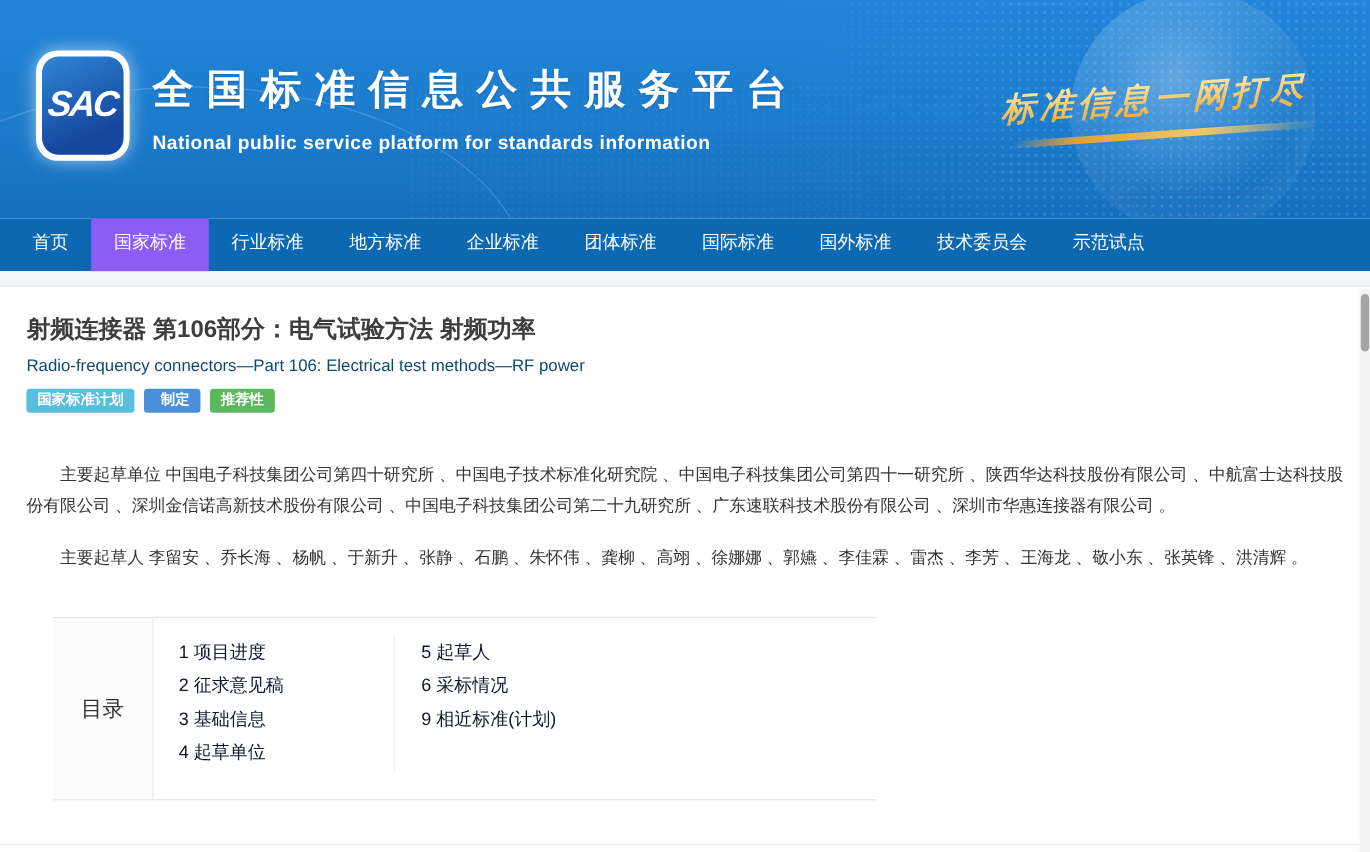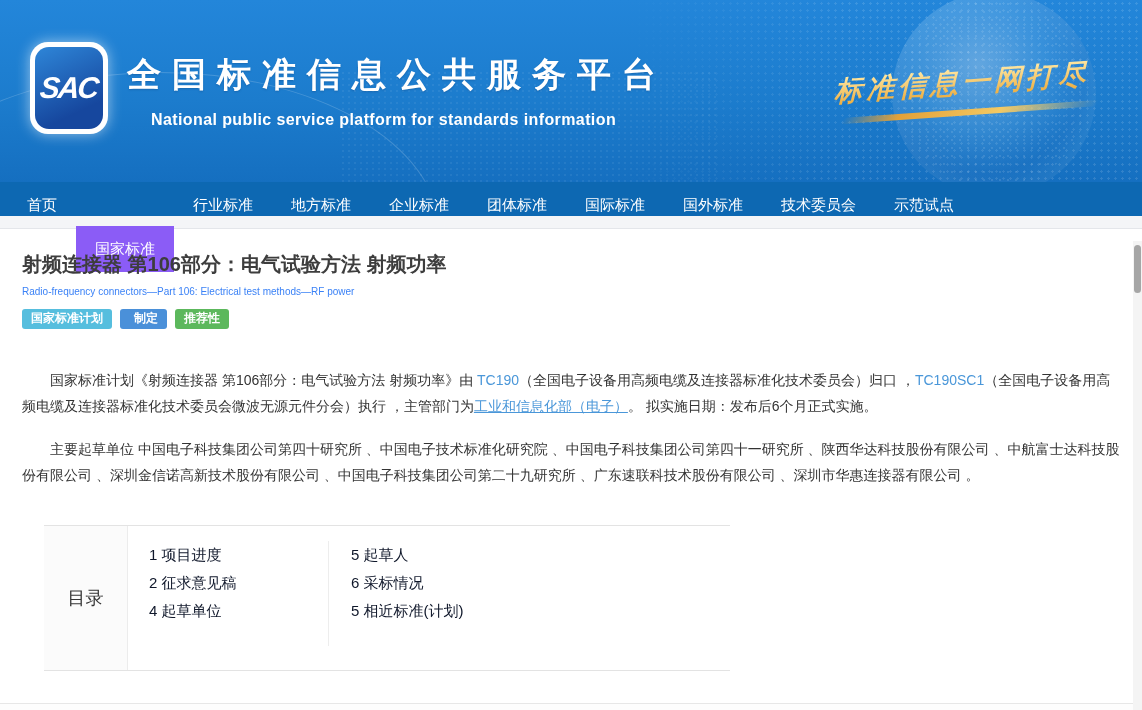--- a/index.html
+++ b/index.html
@@ -64,54 +64,54 @@
   }
   .logo-text {
     color: #fff; font-style: italic; font-weight: bold; font-size: 30px;
     letter-spacing: -2px; transform: skewX(-6deg);
   }
   .titles { position: absolute; left: 127px; top: 52px; color: #fff; }
   .title-zh {
     font-size: 34px; font-weight: bold; letter-spacing: 11px; white-space: nowrap;
     text-shadow: 0 1px 2px rgba(0,40,90,0.25);
   }
-  .title-en { font-size: 16px; font-weight: bold; margin-top: 13px; letter-spacing: .4px; white-space: nowrap; margin-left: 24px; }
+  .title-en { font-size: 16px; font-weight: bold; margin-top: 13px; letter-spacing: .4px; white-space: nowrap; }
   .slogan {
     position: absolute; right: 52px; top: 64px;
     transform: rotate(-4deg) skewX(-4deg);
     font-size: 28px; font-weight: bold; font-style: italic; letter-spacing: 4px;
     background: linear-gradient(180deg, #ffe9a6 10%, #eeb248 80%);
     -webkit-background-clip: text; background-clip: text; color: transparent;
     white-space: nowrap;
   }
   .swoosh {
     position: absolute; right: 44px; top: 109px; width: 256px; height: 6px;
     border-radius: 3px;
     background: linear-gradient(90deg, rgba(233,169,62,0) 0%, #e2a138 22%, #f3c964 62%, rgba(233,169,62,0) 100%);
     transform: rotate(-4deg) skewX(-38deg);
   }
 
   
   .nav {
-    height: 34px; background: #0d68b2;
-    display: flex; align-items: flex-start; padding-left: 8px;
+    height: 44px; background: #0d68b2;
+    display: flex; align-items: flex-end; padding-left: 8px;
   }
   .nav-tab {
     color: #fff; font-size: 15px; line-height: 46px; padding: 0 19px;
     cursor: pointer; white-space: nowrap;
   }
   .nav-tab.active { background: #8b5cf6; margin-top: 44px; }
 
   
   .strip { height: 13px; background: #f4f5f7; border-bottom: 1px solid #e4e6ea; }
 
   
   .content { padding: 12px 22px 0 22px; }
   .std-title { font-size: 20px; color: #3d3d3d; font-weight: 700; margin-top: 10px; }
-  .std-title-en { font-size: 10px; color: #3b82f6; margin-top: 8px; }
+  .std-title-en { font-size: 14px; color: #0c4a6e; margin-top: 8px; }
   .badges { margin-top: 12px; display: flex; gap: 8px; }
   .badge {
     color: #fff; font-size: 12px; font-weight: bold;
     padding: 3px 9px 4px; border-radius: 3px; line-height: 13px;
   }
   .paras { margin-top: 38px; font-size: 14px; }
   .para { text-indent: 2em; line-height: 26px; margin-bottom: 17px; color: #333; }
   a.link { color: #4a97d9; text-decoration: none; cursor: pointer; }
   a.link.u { text-decoration: underline; }
 
@@ -184,36 +184,37 @@
   <div class="std-title">射频连接器 第106部分：电气试验方法 射频功率</div>
   <div class="std-title-en">Radio-frequency connectors—Part 106: Electrical test methods—RF power</div>
 
   <div class="badges">
       <span class="badge" style="background: rgb(86, 190, 222);">国家标准计划</span>
       <span class="badge" style="background: rgb(74, 144, 217); padding-left: 14px;">制定</span>
       <span class="badge" style="background: rgb(92, 184, 92);">推荐性</span>
     </div>
 
   <div class="paras">
-    <p class="para">国家标准计划《射频连接器 第106部分：电气试验方法 射频功率》由 <a class="link">TC190</a>（全国电子设备用高频电缆及连接器标准化技术委员会）归口 ，<a class="link">TC190SC1</a>（全国电子设备用高频电缆及连接器标准化技术委员会微波无源元件分会）执行 ，主管部门为<a class="link u">工业和信息化部（电子）</a>。 拟实施日期：发布后6个月正式实施。</p>
     <p class="para">主要起草单位 中国电子科技集团公司第四十研究所 、中国电子技术标准化研究院 、中国电子科技集团公司第四十一研究所 、陕西华达科技股份有限公司 、中航富士达科技股份有限公司 、深圳金信诺高新技术股份有限公司 、中国电子科技集团公司第二十九研究所 、广东速联科技术股份有限公司 、深圳市华惠连接器有限公司 。</p>
+    <p class="para">主要起草人 李留安 、乔长海 、杨帆 、于新升 、张静 、石鹏 、朱怀伟 、龚柳 、高翊 、徐娜娜 、郭嬿 、李佳霖 、雷杰 、李芳 、王海龙 、敬小东 、张英锋 、洪清辉 。</p>
   </div>
 
   <div class="toc-wrap">
     <div class="toc-head">目录</div>
     <div class="toc-cols">
         <div class="toc-col">
           <a class="toc-link">1 项目进度</a>
           <a class="toc-link">2 征求意见稿</a>
+          <a class="toc-link">3 基础信息</a>
           <a class="toc-link">4 起草单位</a>
         </div>
         <div class="toc-col">
           <a class="toc-link">5 起草人</a>
           <a class="toc-link">6 采标情况</a>
-          <a class="toc-link">5 相近标准(计划)</a>
+          <a class="toc-link">9 相近标准(计划)</a>
         </div>
       </div>
   </div>
 </div>
 
 <div class="footer-line"></div>
 
 <div class="scrollbar">
   <div class="scroll-thumb"></div>
 </div>

